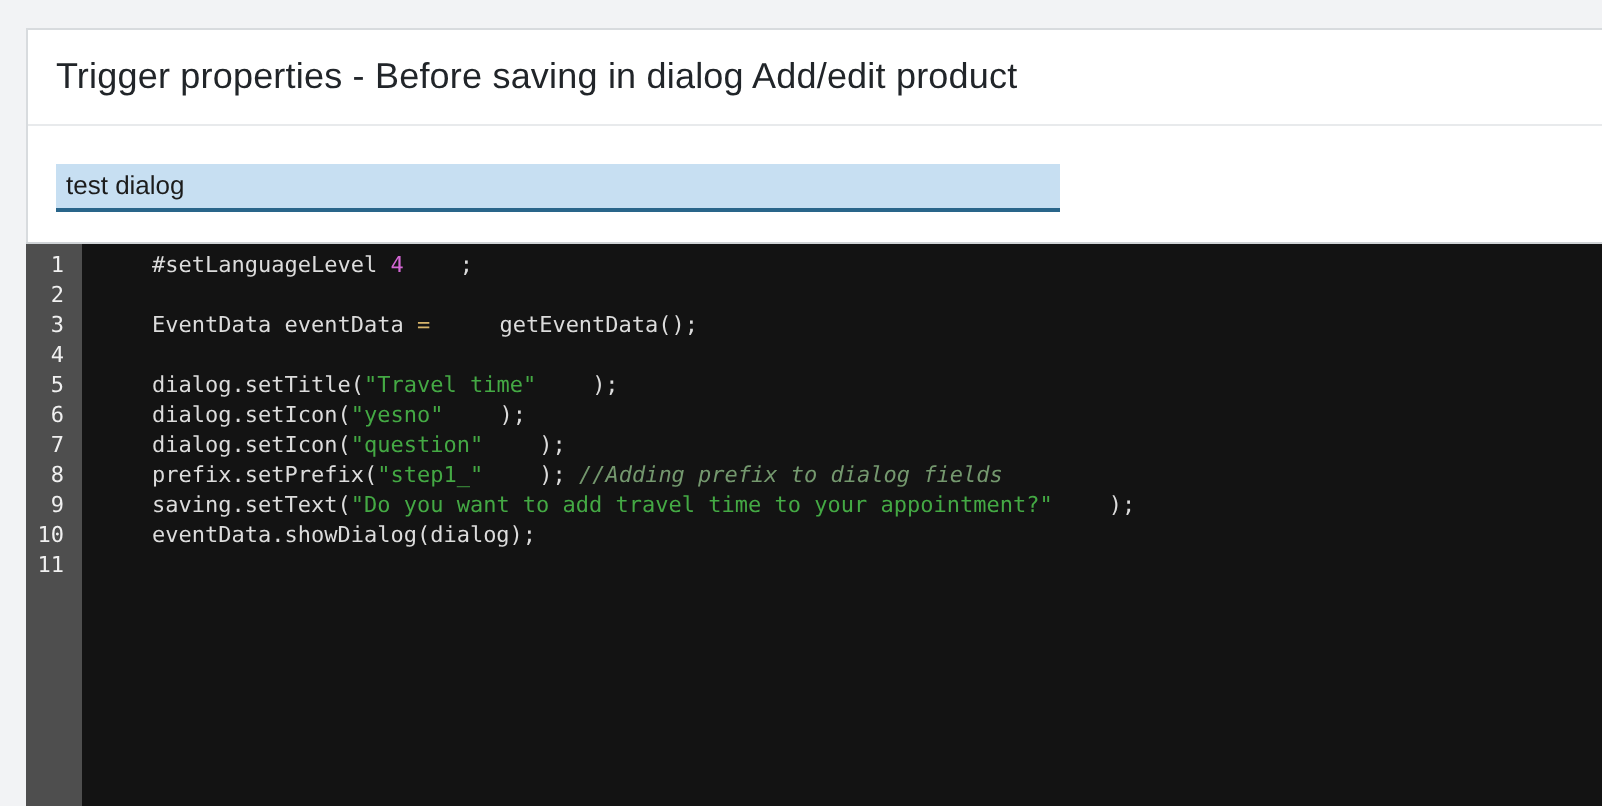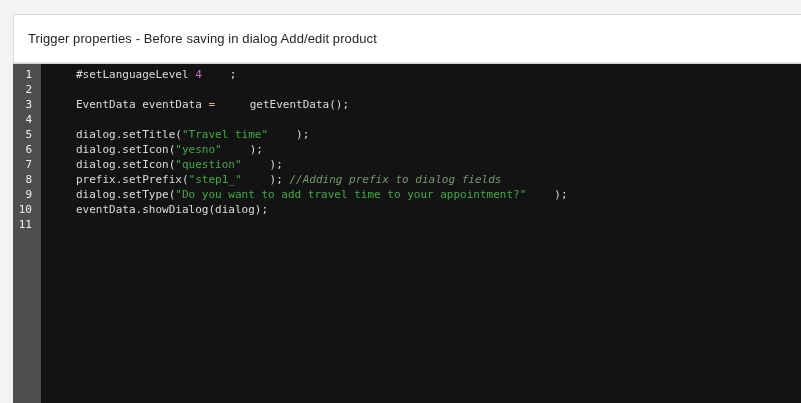--- a/index.html
+++ b/index.html
@@ -39,21 +39,21 @@
   }
   .title-row{
     height:48px;
     flex:0 0 48px;
     display:flex;
     align-items:center;
     padding-left:14px;
     border-bottom:1px solid var(--divider);
   }
   .title-row h1{
-    font-size:13px;
+    font-size:18px;
     font-weight:400;
     color:var(--title-color);
     letter-spacing:.1px;
   }
   .input-section{
     flex:0 0 58px;
     padding:19px 0 0 14px;
   }
   .name-input{
     display:block;
@@ -106,20 +106,23 @@
 </style>
 </head>
 <body>
 
 <div class="dialog-panel">
 
   <div class="title-row">
     <h1>Trigger properties - Before saving in dialog Add/edit product</h1>
   </div>
 
+  <div class="input-section">
+    <input class="name-input" type="text" value="test dialog" style="">
+  </div>
 
   <div class="code-editor">
     <div class="editor-gutter">
         <div class="ln">1</div>
         <div class="ln">2</div>
         <div class="ln">3</div>
         <div class="ln">4</div>
         <div class="ln">5</div>
         <div class="ln">6</div>
         <div class="ln">7</div>
@@ -130,18 +133,18 @@
       </div>
     <div class="code-content">
         <div class="code-line"><span class="tok-plain">#setLanguageLevel </span><span class="tok-number">4</span><span class="tok-plain">;</span></div>
         <div class="code-line"></div>
         <div class="code-line"><span class="tok-plain">EventData eventData </span><span class="tok-operator">=</span><span class="tok-plain"> getEventData();</span></div>
         <div class="code-line"></div>
         <div class="code-line"><span class="tok-plain">dialog.setTitle(</span><span class="tok-string">"Travel time"</span><span class="tok-plain">);</span></div>
         <div class="code-line"><span class="tok-plain">dialog.setIcon(</span><span class="tok-string">"yesno"</span><span class="tok-plain">);</span></div>
         <div class="code-line"><span class="tok-plain">dialog.setIcon(</span><span class="tok-string">"question"</span><span class="tok-plain">);</span></div>
         <div class="code-line"><span class="tok-plain">prefix.setPrefix(</span><span class="tok-string">"step1_"</span><span class="tok-plain">); </span><span class="tok-comment">//Adding prefix to dialog fields</span></div>
-        <div class="code-line"><span class="tok-plain">dialog.setType(</span><span class="tok-string">"Do you want to add travel time to your appointment?"</span><span class="tok-plain">);</span></div>
+        <div class="code-line"><span class="tok-plain">saving.setText(</span><span class="tok-string">"Do you want to add travel time to your appointment?"</span><span class="tok-plain">);</span></div>
         <div class="code-line"><span class="tok-plain">eventData.showDialog(dialog);</span></div>
       </div>
   </div>
 
 </div>
 
 </body></html>

